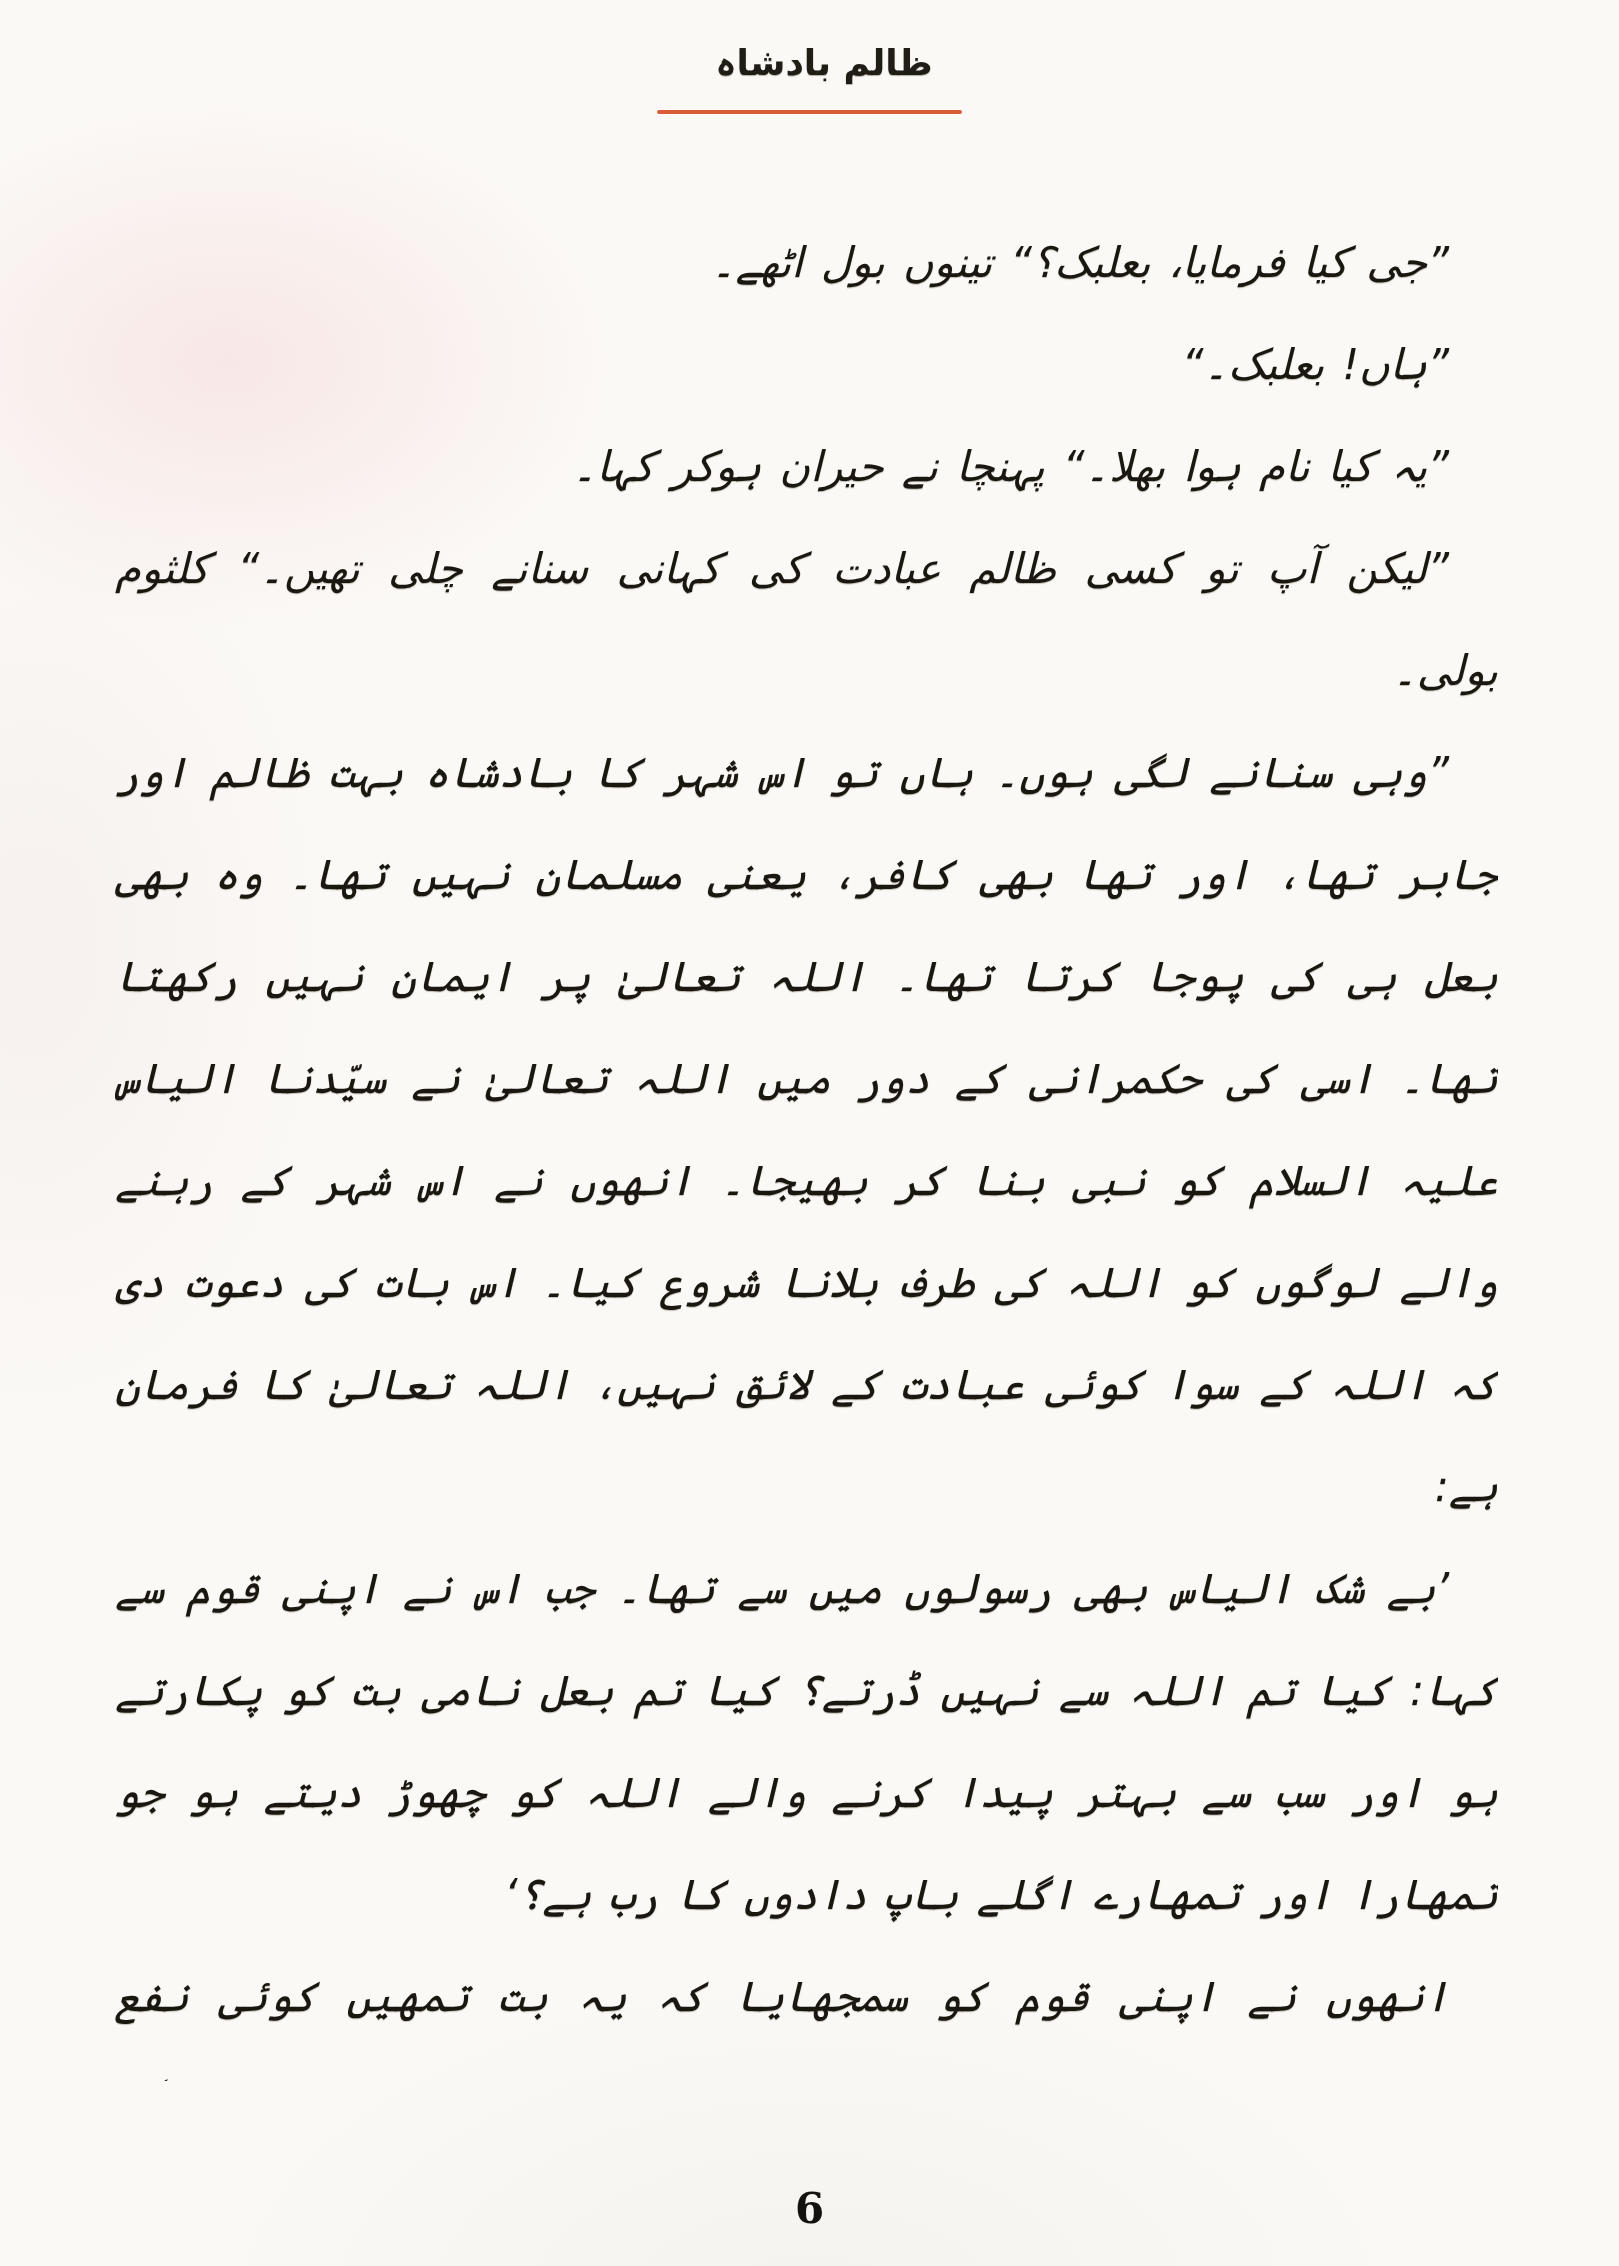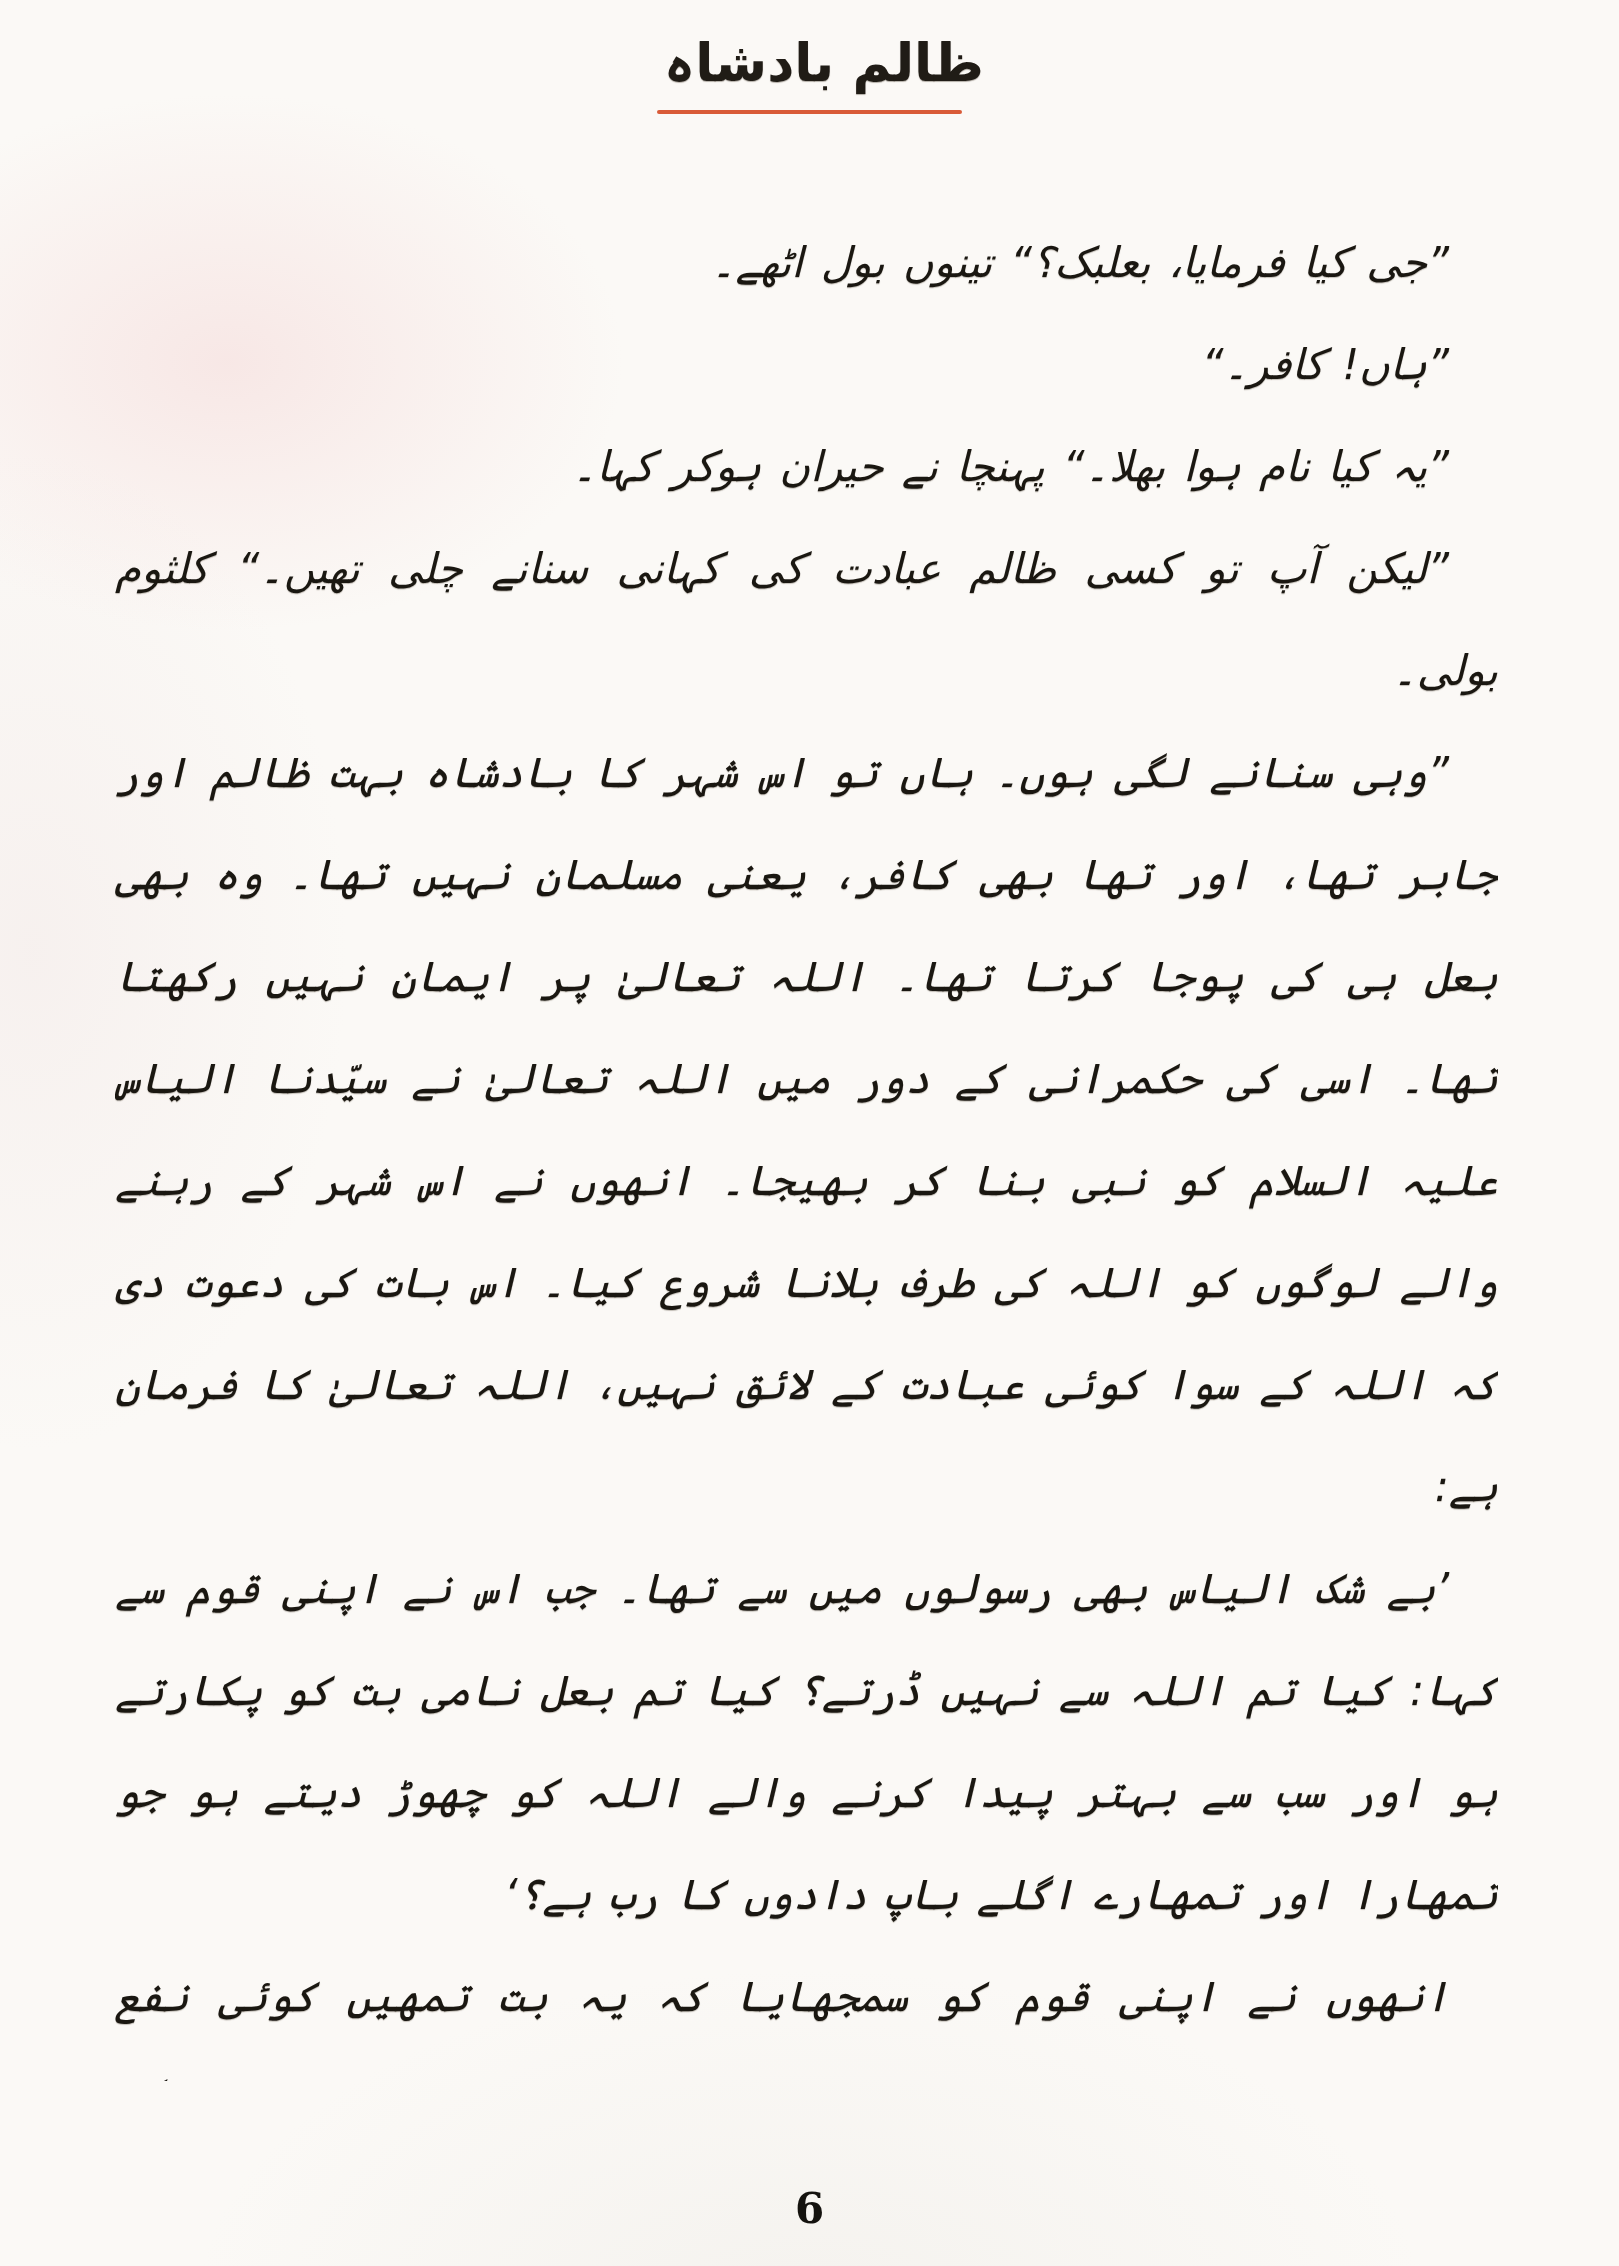--- a/index.html
+++ b/index.html
@@ -17,21 +17,21 @@
     font-family: "DejaVu Sans", sans-serif;
   }
   .title-wrap {
     position: absolute;
     top: 25.6px;
     left: 0; right: 0;
     text-align: center;
   }
   .chapter-title {
     margin: 0;
-    font-size: 53px;
+    font-size: 36px;
     line-height: 73px;
     font-weight: bold;
     color: #201c16;
     direction: rtl;
     text-shadow: 0 0.9px 0.9px rgba(45,35,20,0.35);
     padding-left: 29px;
   }
   .title-underline {
     width: 305px;
     height: 4.6px;
@@ -77,21 +77,21 @@
 
 <div class="page">
 
   <div class="title-wrap">
     <h1 class="chapter-title">ظالم بادشاہ</h1>
     <div class="title-underline" style="background: rgb(217, 91, 56);"></div>
   </div>
 
   <div class="body-text">
     <p>”جی کیا فرمایا، بعلبک؟“ تینوں بول اٹھے۔</p>
-    <p>”ہاں! کافر۔“</p>
+    <p>”ہاں! بعلبک۔“</p>
     <p>”یہ کیا نام ہوا بھلا۔“ پہنچا نے حیران ہوکر کہا۔</p>
     <p>”لیکن آپ تو کسی ظالم عبادت کی کہانی سنانے چلی تھیں۔“ کلثوم بولی۔</p>
     <p>”وہی سنانے لگی ہوں۔ ہاں تو اس شہر کا بادشاہ بہت ظالم اور جابر تھا، اور تھا بھی کافر، یعنی مسلمان نہیں تھا۔ وہ بھی بعل ہی کی پوجا کرتا تھا۔ اللہ تعالیٰ پر ایمان نہیں رکھتا تھا۔ اسی کی حکمرانی کے دور میں اللہ تعالیٰ نے سیّدنا الیاس علیہ السلام کو نبی بنا کر بھیجا۔ انھوں نے اس شہر کے رہنے والے لوگوں کو اللہ کی طرف بلانا شروع کیا۔ اس بات کی دعوت دی کہ اللہ کے سوا کوئی عبادت کے لائق نہیں، اللہ تعالیٰ کا فرمان ہے:</p>
     <p>’بے شک الیاس بھی رسولوں میں سے تھا۔ جب اس نے اپنی قوم سے کہا: کیا تم اللہ سے نہیں ڈرتے؟ کیا تم بعل نامی بت کو پکارتے ہو اور سب سے بہتر پیدا کرنے والے اللہ کو چھوڑ دیتے ہو جو تمھارا اور تمھارے اگلے باپ دادوں کا رب ہے؟‘</p>
     <p>انھوں نے اپنی قوم کو سمجھایا کہ یہ بت تمھیں کوئی نفع پہنچا سکتا ہے، نہ نقصان۔ تمھیں موت دے سکتا ہے اور نہ زندگی بخش سکتا ہے، اور تم ایسے اللہ کی عبادت کو چھوڑے ہوئے ہو جو سب سے بہتر پیدا کرنے والا ہے۔ وہ اکیلا ہی عبادت کے لائق ہے، اسی نے تو تمھیں پیدا کیا ہے۔</p>
   </div>
 
   <div class="page-number">6</div>
 
 </div>

